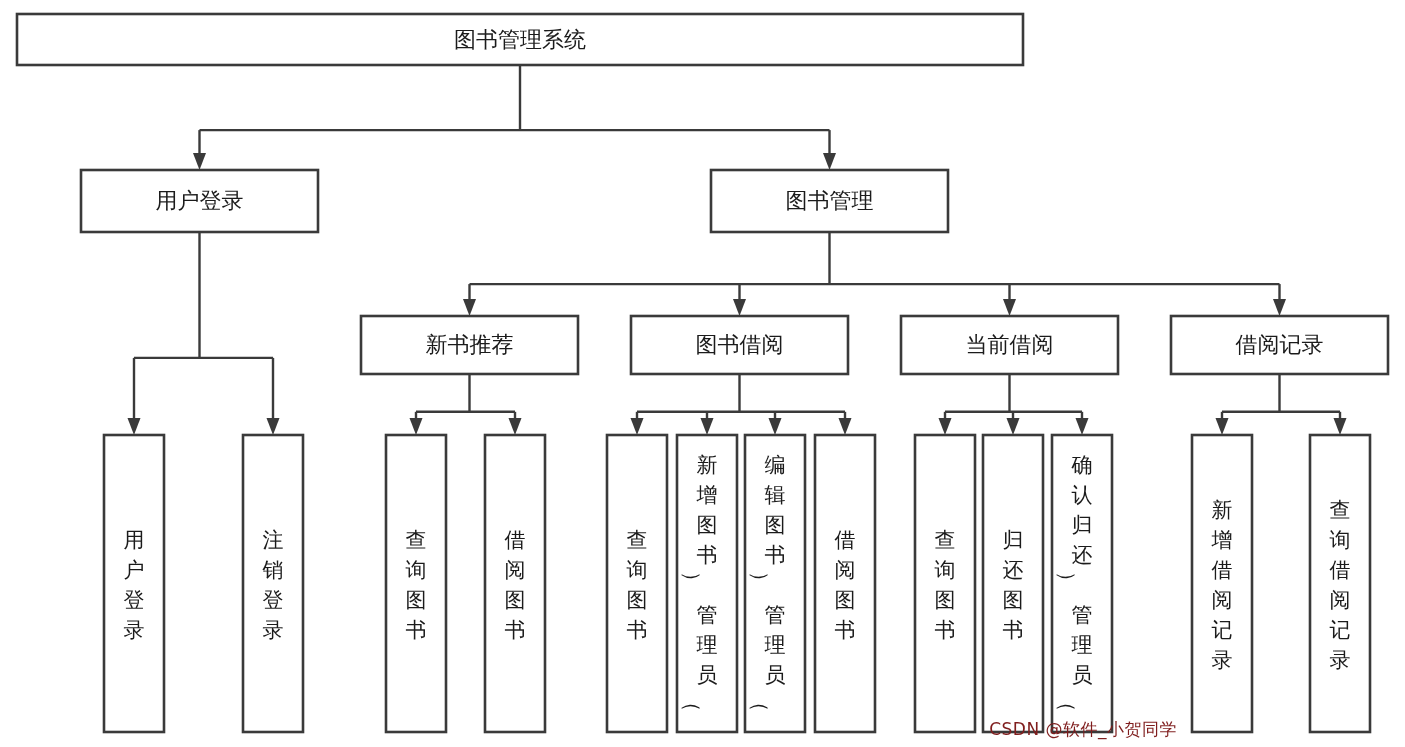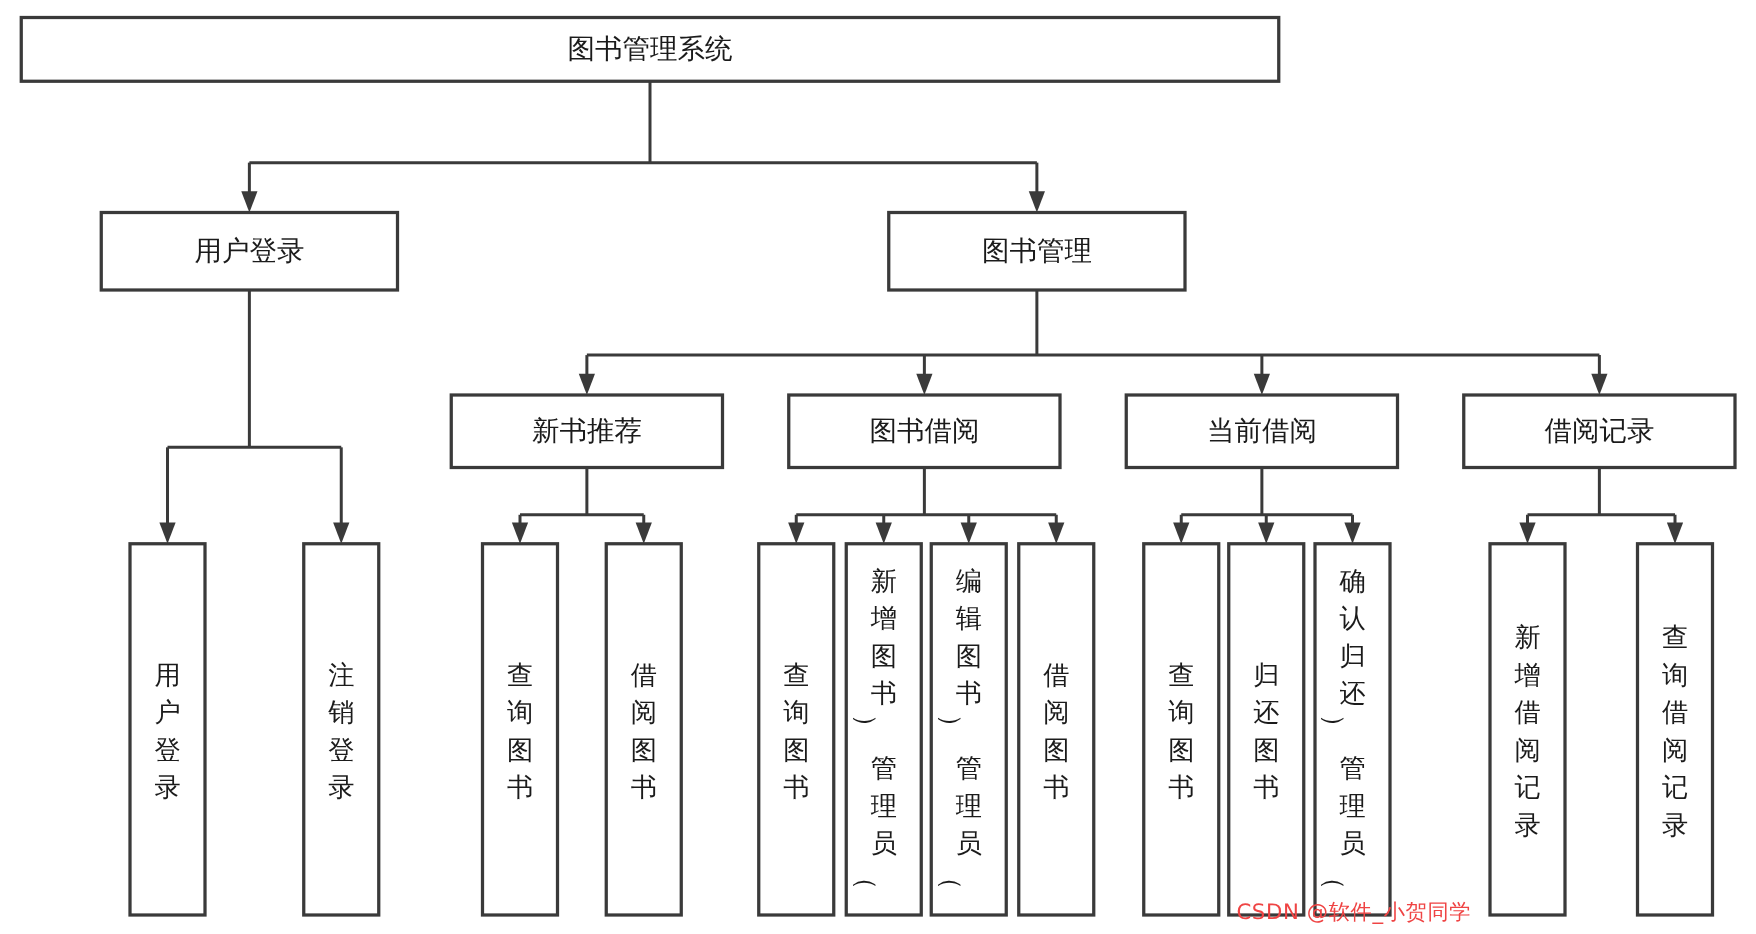--- a/index.html
+++ b/index.html
@@ -52,21 +52,21 @@
     font-size: 21px;
     fill: #1b1b1b;
     text-anchor: middle;
   }
   .watermark {
     position: absolute;
     right: 14px;
     bottom: 6px;
     font-family: "DejaVu Sans", "Liberation Sans", sans-serif;
     font-size: 17px;
-    color: #ef4444;
+    color: #7f1d1d;
     letter-spacing: 0.5px;
     white-space: nowrap;
     pointer-events: none;
   }
 </style>
 </head>
 <body>
 
 <div id="diagram-root">
   <svg class="flow" viewBox="0 0 1405 747">

